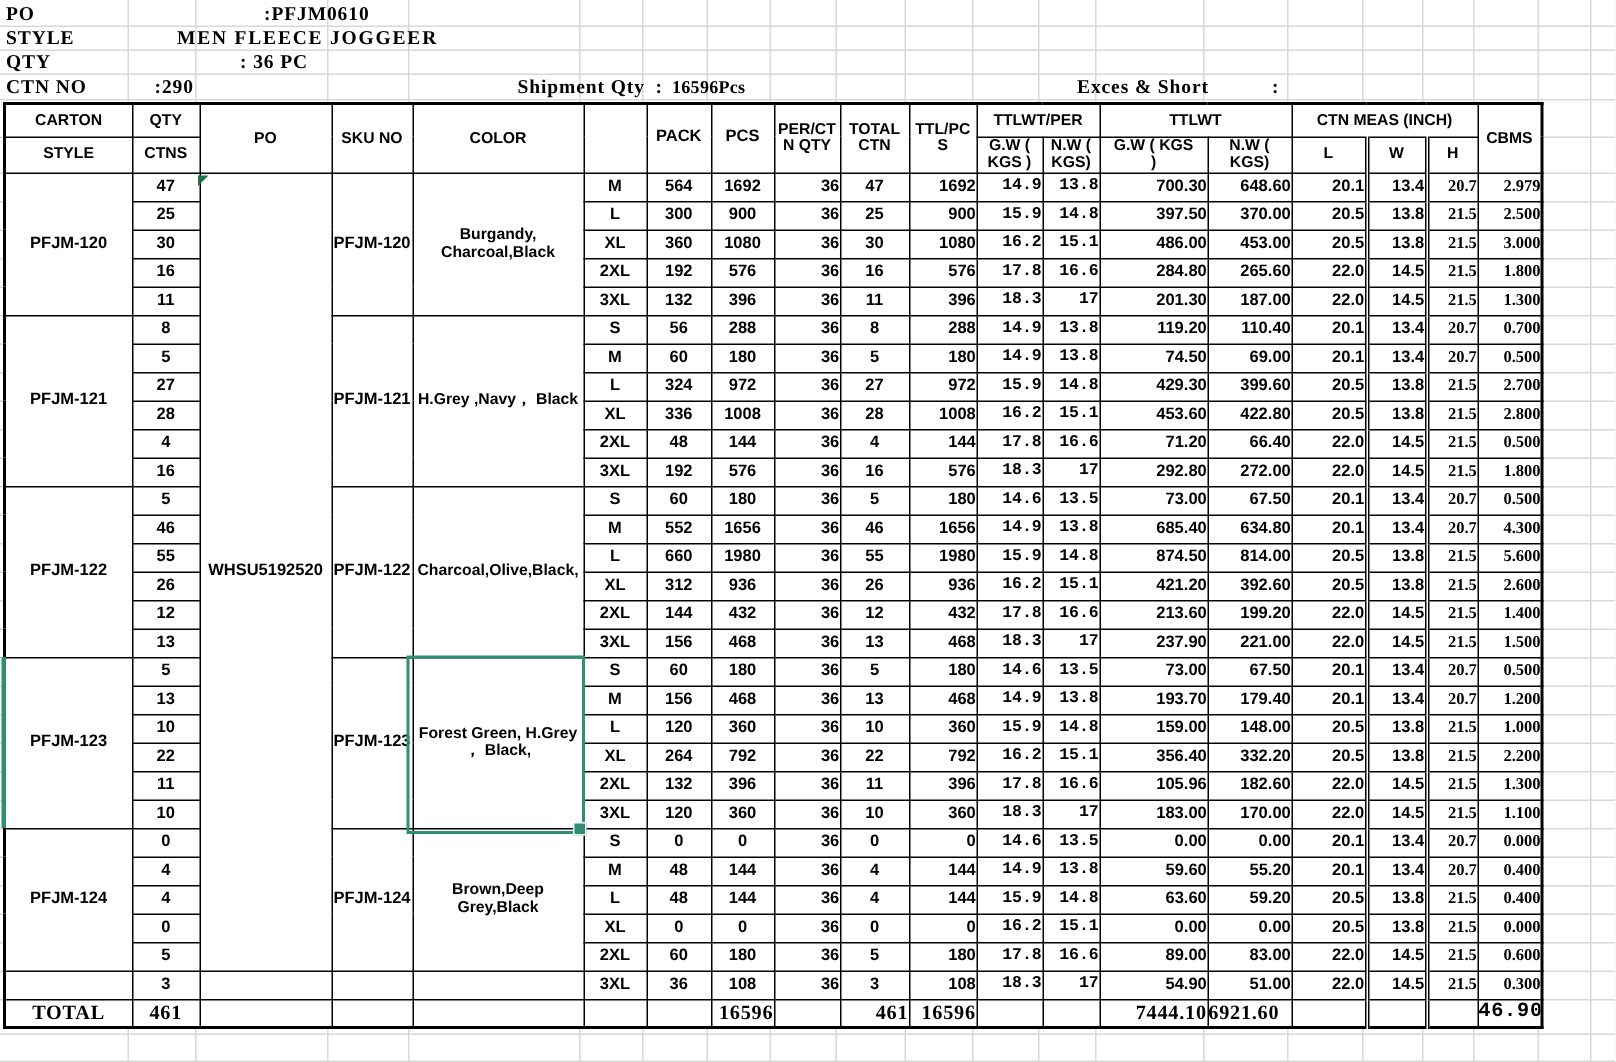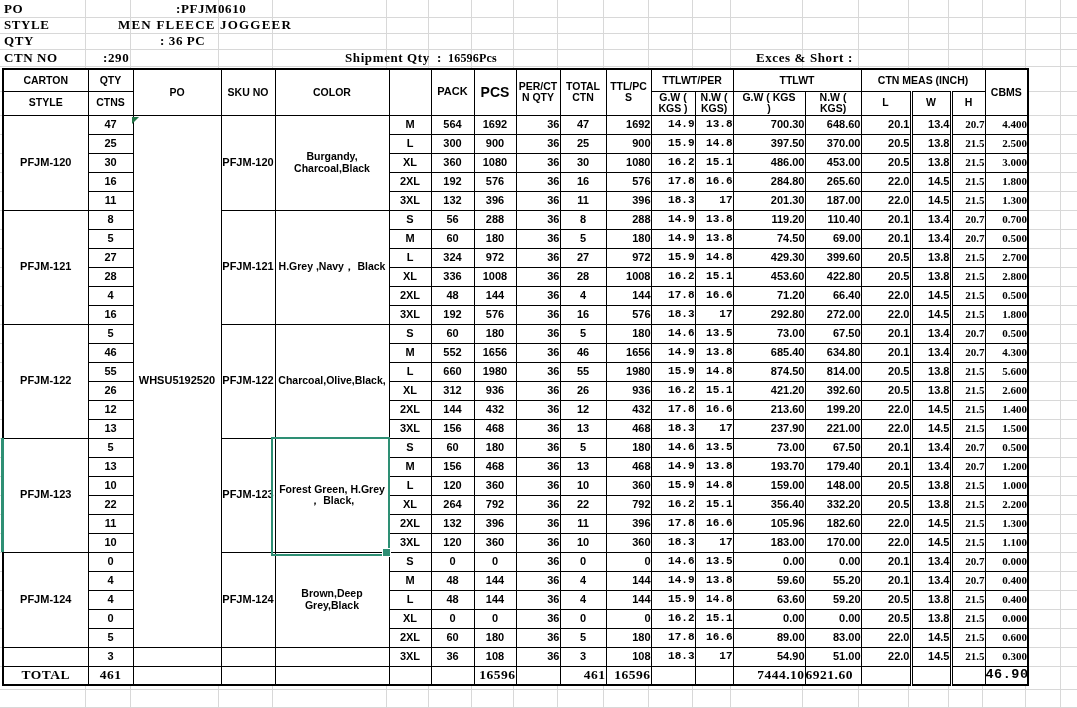--- a/index.html
+++ b/index.html
@@ -108,21 +108,21 @@
     <span style="left:176px;top:1px">:PFJM0610</span>
     <span style="left:4px;top:17px">STYLE</span>
     <span style="left:118px;top:17px;letter-spacing:1.2px">MEN FLEECE JOGGEER</span>
     <span style="left:4px;top:33px">QTY</span>
     <span style="left:160px;top:33px">:  36 PC</span>
     <span style="left:4px;top:50px">CTN NO</span>
     <span style="left:103px;top:50px">:290</span>
     <span style="left:345px;top:50px">Shipment Qty</span>
     <span style="left:437px;top:50px">:</span>
     <span style="left:448px;top:50px" class="shipval">16596Pcs</span>
-    <span style="left:756px;top:50px">Exces &amp; Short</span>
+    <span style="left:718px;top:50px">Exces &amp; Short</span>
     <span style="left:848px;top:50px">:</span>
   </div>
 
   <table id="main-table">
     <colgroup>
       <col style="width:85px">
         <col style="width:45px">
         <col style="width:88px">
         <col style="width:54px">
       <col style="width:114px">
@@ -143,21 +143,21 @@
     </colgroup>
     <thead>
       <tr class="gr1">
         <th class="u">CARTON</th>
         <th class="u">QTY</th>
         <th class="u" rowspan="2">PO</th>
         <th class="u" rowspan="2">SKU NO</th>
         <th class="u" rowspan="2">COLOR</th>
         <th rowspan="2"></th>
         <th rowspan="2" style="font-size:11px">PACK</th>
-        <th rowspan="2" style="font-size:14px">PCS</th>
+        <th rowspan="2" style="font-size:11px">PCS</th>
         <th rowspan="2">PER/CT
 N QTY</th>
         <th rowspan="2">TOTAL
 CTN</th>
         <th rowspan="2">TTL/PC
 S</th>
         <th class="u" colspan="2">TTLWT/PER</th>
         <th class="u" colspan="2">TTLWT</th>
         <th class="u" colspan="3">CTN MEAS (INCH)</th>
         <th class="u" rowspan="2">CBMS</th>
@@ -191,21 +191,21 @@
           <td class="a-r p4">36</td>
           <td class="a-c">47</td>
           <td class="a-r p4">1692</td>
           <td class="a-r p3">14.9</td>
           <td class="a-r p3">13.8</td>
           <td class="a-r p10">700.30</td>
           <td class="a-r p8">648.60</td>
           <td class="a-r p8">20.1</td>
           <td class="a-r p6 dbl">13.4</td>
           <td class="a-r p5 dbl">20.7</td>
-          <td class="a-r p5">4.400</td>
+          <td class="a-r p5">2.979</td>
         </tr>
         <tr>
           <td class="a-c">25</td>
           <td class="a-c">L</td>
           <td class="a-c">300</td>
           <td class="a-c">900</td>
           <td class="a-r p4">36</td>
           <td class="a-c">25</td>
           <td class="a-r p4">900</td>
           <td class="a-r p3">15.9</td>

